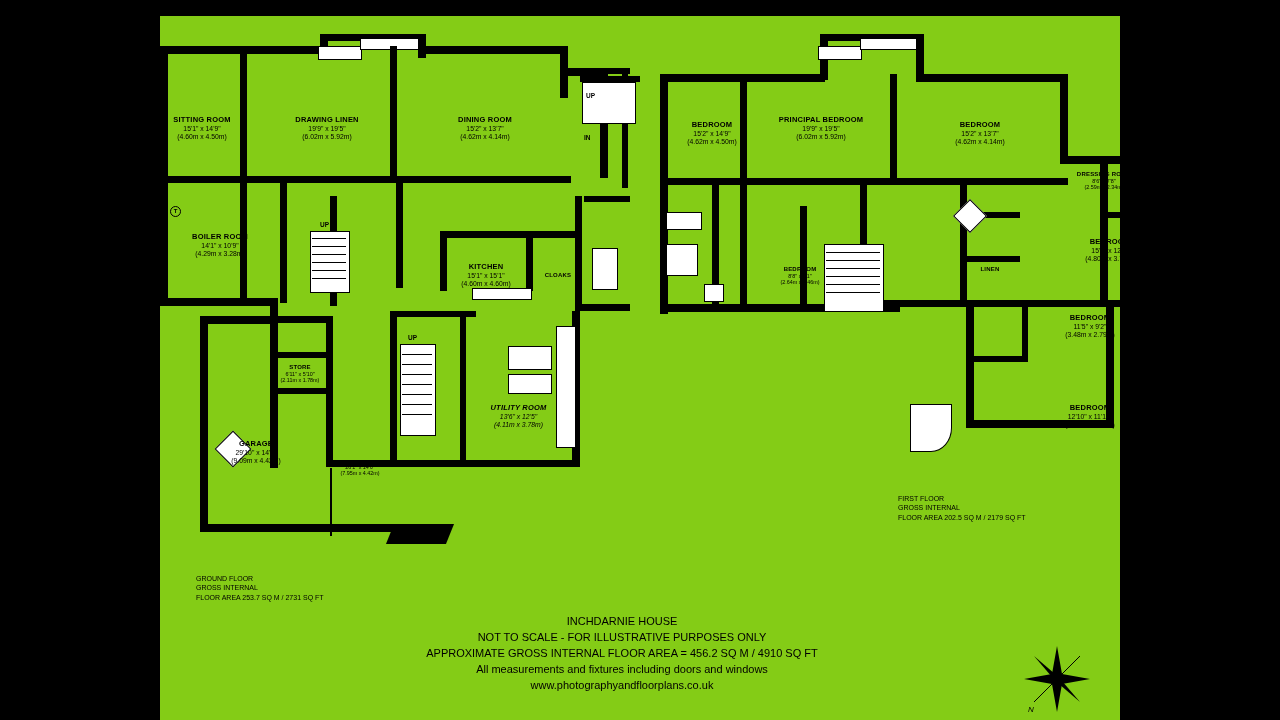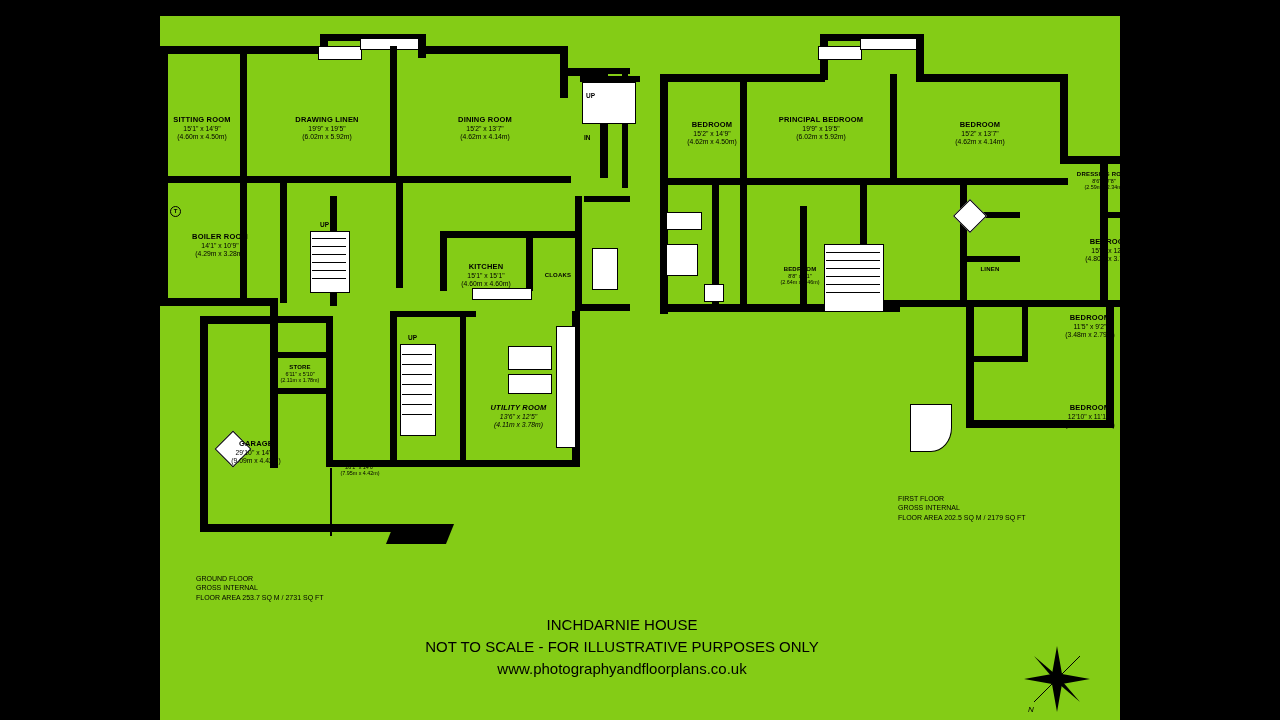--- a/index.html
+++ b/index.html
@@ -9,21 +9,21 @@
   .room{position:absolute;text-align:center;color:#000;line-height:1.18;}
   .room .nm{font-size:7.5px;font-weight:bold;letter-spacing:.2px;}
   .room .d1{font-size:6.8px;}
   .room .d2{font-size:6.8px;}
   .tiny .nm{font-size:6px;}
   .tiny .d1,.tiny .d2{font-size:5.4px;}
   .wall{position:absolute;background:#000;}
   .thin{position:absolute;background:#000;}
   .ow{position:absolute;border:1.5px solid #000;background:#fff;}
   .label{position:absolute;color:#000;font-size:7px;line-height:1.35;text-align:left;}
-  .caption{position:absolute;left:0;width:924px;text-align:center;color:#000;font-size:15px;line-height:1.45;}
+  .caption{position:absolute;left:0;width:924px;text-align:center;color:#000;font-size:11px;line-height:1.45;}
   .marker{position:absolute;font-size:6.5px;font-weight:bold;}
   .compass{position:absolute;right:28px;bottom:18px;width:70px;height:74px;}
   .compass .n{position:absolute;left:6px;bottom:4px;font-size:8px;font-style:italic;}
   .stairline{position:absolute;background:#000;height:1px;}
 </style>
 </head>
 <body>
 
 <div id="stage">
   <div id="sheet">
@@ -267,20 +267,22 @@
       <div class="label" style="left:738px;top:478px;">
         <div>FIRST FLOOR</div>
         <div>GROSS INTERNAL</div>
         <div>FLOOR AREA 202.5 SQ M / 2179 SQ FT</div>
       </div>
     </div>
 
     <div class="caption" style="top:598px;">
       <div>INCHDARNIE HOUSE</div>
       <div>NOT TO SCALE - FOR ILLUSTRATIVE PURPOSES ONLY</div>
+      <div>APPROXIMATE GROSS INTERNAL FLOOR AREA = 456.2 SQ M / 4910 SQ FT</div>
+      <div>All measurements and fixtures including doors and windows</div>
       <div>www.photographyandfloorplans.co.uk</div>
     </div>
 
     <div class="compass">
       <svg width="70" height="70" viewBox="0 0 70 70">
         <polygon points="35,2 40,30 68,35 40,40 35,68 30,40 2,35 30,30" fill="#000"></polygon>
         <polygon points="12,12 33,30 30,33" fill="#000"></polygon>
         <polygon points="58,58 40,37 37,40" fill="#000"></polygon>
         <polygon points="58,12 40,30 37,33" fill="#fff" stroke="#000" stroke-width="1"></polygon>
         <polygon points="12,58 30,40 33,37" fill="#fff" stroke="#000" stroke-width="1"></polygon>

